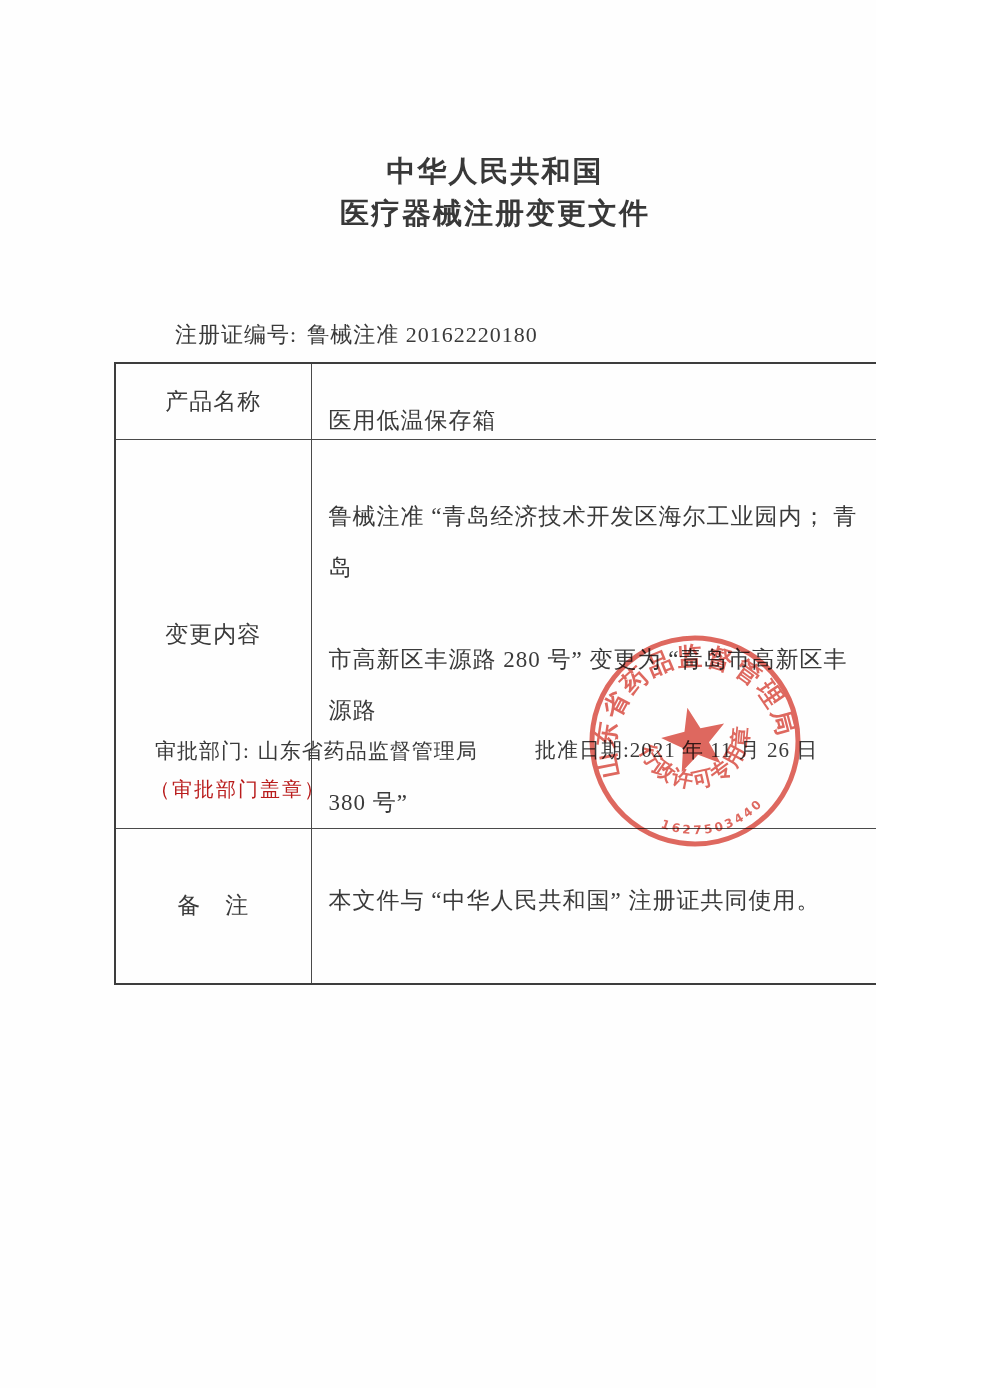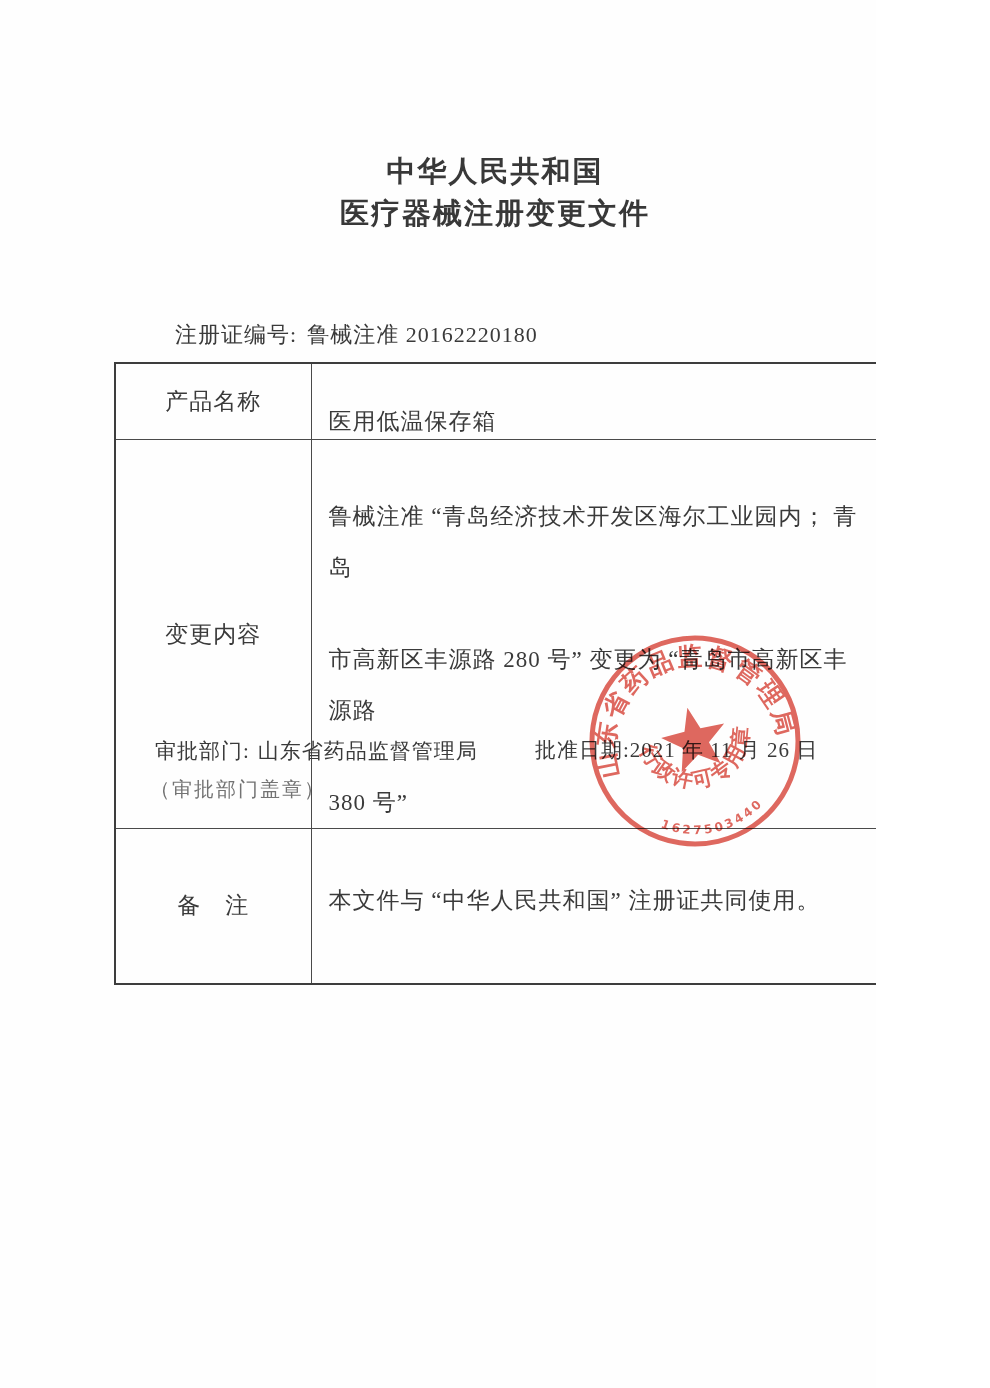--- a/index.html
+++ b/index.html
@@ -59,21 +59,21 @@
   .doc-table { border: 2px solid #3d3d3d; }
   .label-cell {
     width: 196px;
     text-align: center;
     vertical-align: middle;
   }
   .content-cell {
     vertical-align: top;
     padding: 0 14px 0 17px;
   }
-  .row-product { height: 55px; }
+  .row-product { height: 55px; font-family: Liberation Mono, monospace; }
   .row-product .content-cell { vertical-align: middle; }
   .row-change { height: 153px; }
   .row-change .content-line { line-height: 51px; padding-top: 0; }
   .row-change .content-cell { padding-top: 10px; }
   .row-remark { height: 155px; }
   .row-remark .content-cell { padding-top: 14px; }
   .content-line { line-height: 34px; margin-top: 41px; }
   
   .footer-dept {
     position: absolute;
@@ -93,21 +93,21 @@
     color: #3a3a3a;
     letter-spacing: 1px;
     white-space: nowrap;
   }
   .footer-date .date-label { }
   .seal-note {
     position: absolute;
     left: 150px;
     top: 776px;
     font-size: 20px;
-    color: #737373;
+    color: #b91c1c;
     letter-spacing: 2px;
   }
   
   .stamp {
     position: absolute;
     left: 580px;
     top: 626px;
     width: 230px;
     height: 230px;
     opacity: 0.82;

